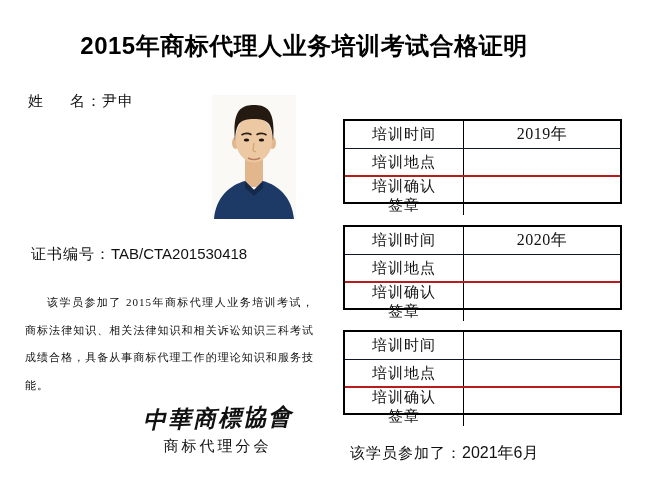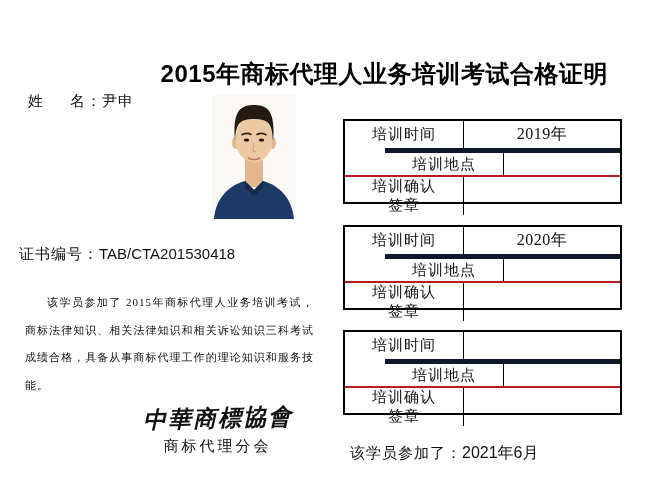--- a/index.html
+++ b/index.html
@@ -9,39 +9,38 @@
     position: relative;
     width: 656px;
     height: 491px;
     background: #ffffff;
     overflow: hidden;
   }
   .title {
     position: absolute;
     top: 30px; left: 0;
     width: 608px;
-    text-align: right;
+    text-align: center;
     font-family: "Liberation Sans", "DejaVu Sans", sans-serif;
     font-weight: bold;
     font-size: 24px;
     letter-spacing: 0.5px;
     color: #000;
-    margin-top: 28px;
   }
   
   .field {
     position: absolute;
     font-size: 15px;
     letter-spacing: 1px;
     white-space: nowrap;
   }
   .field .gap { display: inline-block; width: 26px; }
   .field-name   { left: 28px; top: 92px; }
   .field-gender { left: 28px; top: 178px; }
-  .field-certno { left: 19px; top: 245px; }
+  .field-certno { left: 31px; top: 245px; }
   .latin { font-family: "Liberation Sans", "DejaVu Sans", sans-serif; letter-spacing: 0; font-size: 15px; }
   
   .photo {
     position: absolute;
     left: 212px; top: 95px;
     width: 84px; height: 124px;
     display: block;
   }
   
   .body-par {
@@ -94,21 +93,21 @@
     border: 2px solid #000;
     display: flex;
     flex-direction: column;
     background: #fff;
   }
   .rt-1 { top: 119px; }
   .rt-2 { top: 225px; }
   .rt-3 { top: 330px; }
   .record-row { display: flex; flex: 0 0 27px; }
   .record-row.last { flex: 1 1 auto; border-top: 2px solid #b91c1c; }
-  .record-row.mid  { border-top: 5px solid #0f172a; margin-left: 40px; }
+  .record-row.mid  { border-top: 1px solid #0f172a; }
   .cell {
     display: flex;
     align-items: center;
     justify-content: center;
     font-size: 15px;
     letter-spacing: 1px;
   }
   .cell-label { width: 119px; border-right: 1px solid #000; flex-direction: column; }
   .cell-value { flex: 1; font-size: 16px; letter-spacing: 0.5px; }
   .two-line span { display: block; line-height: 19px; }

